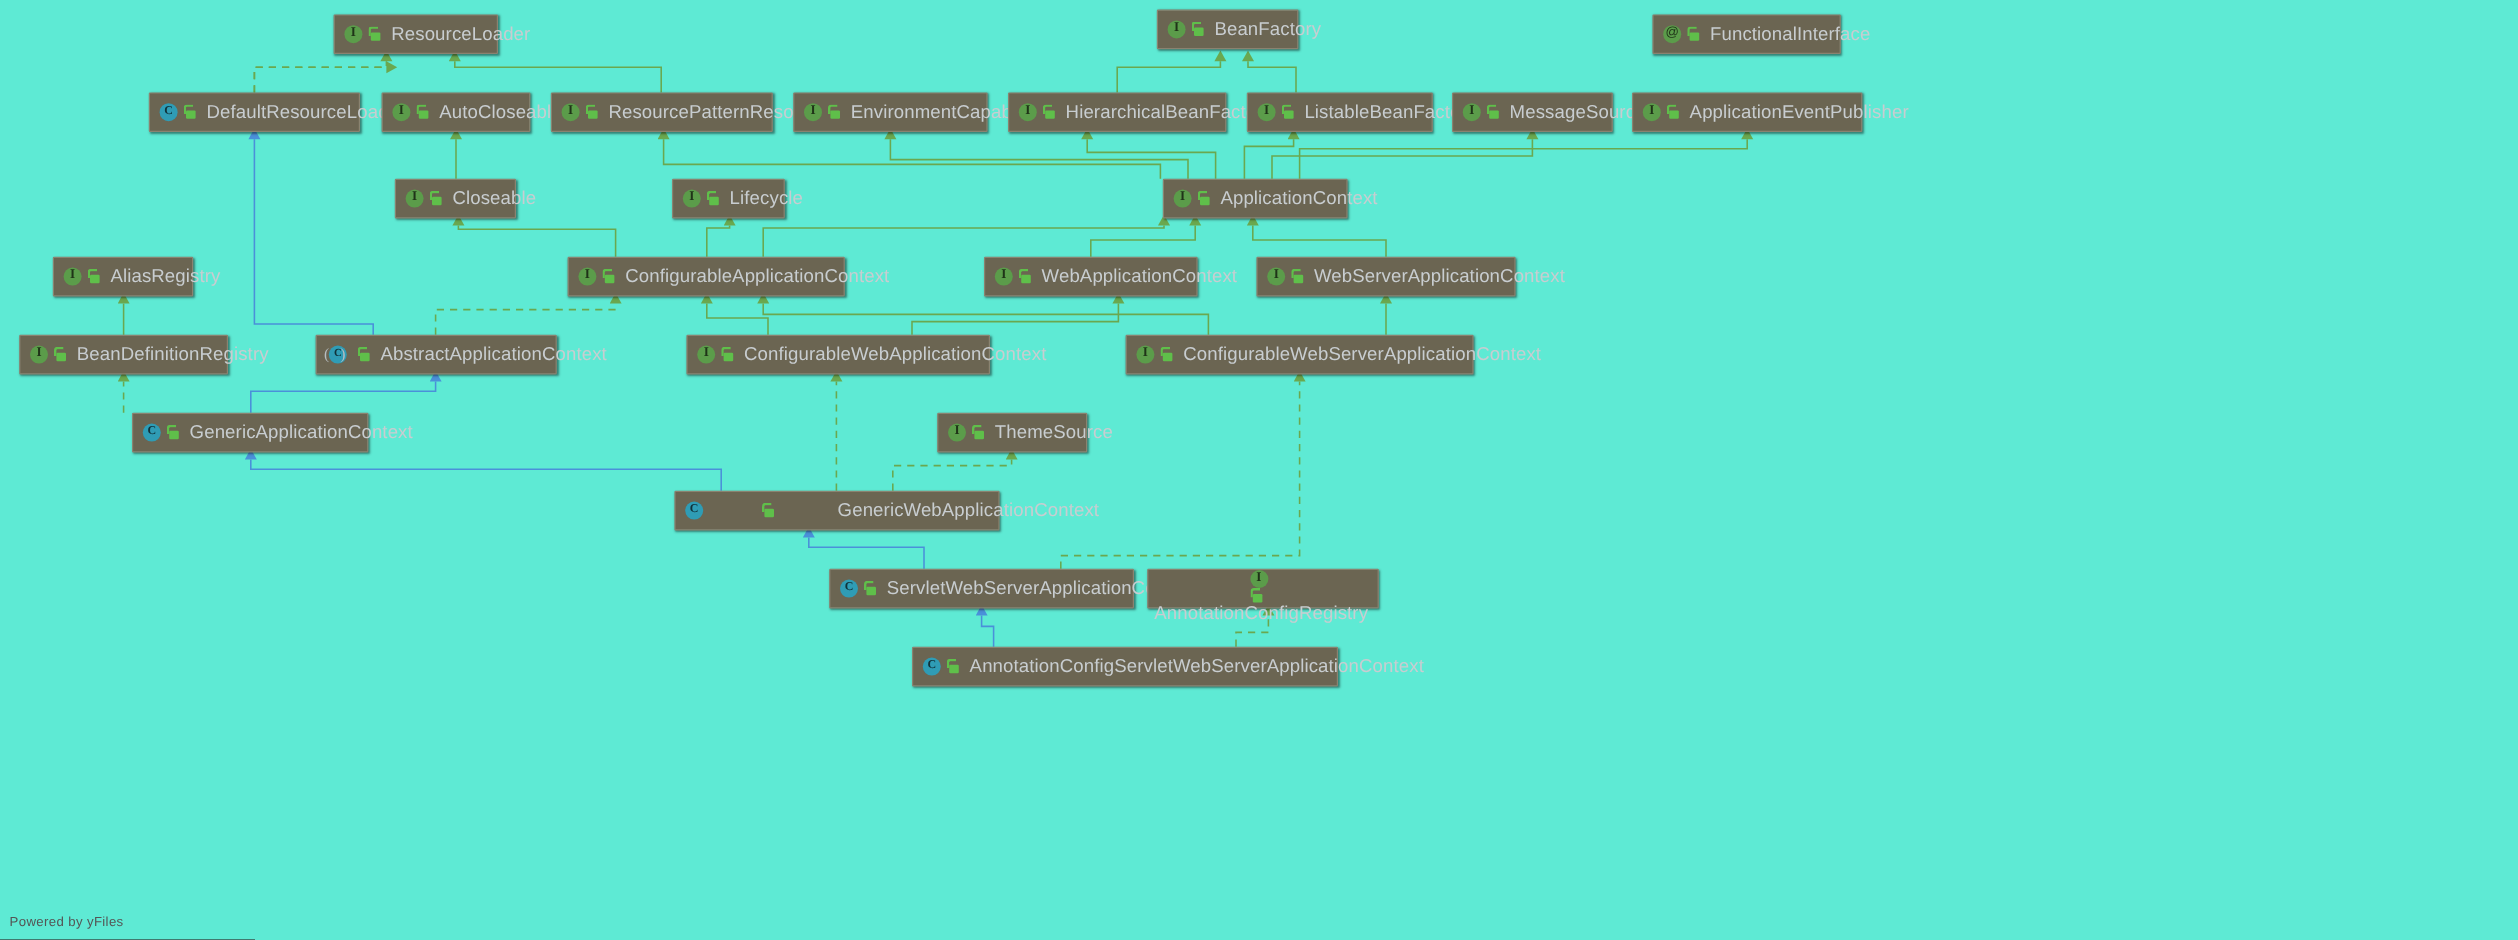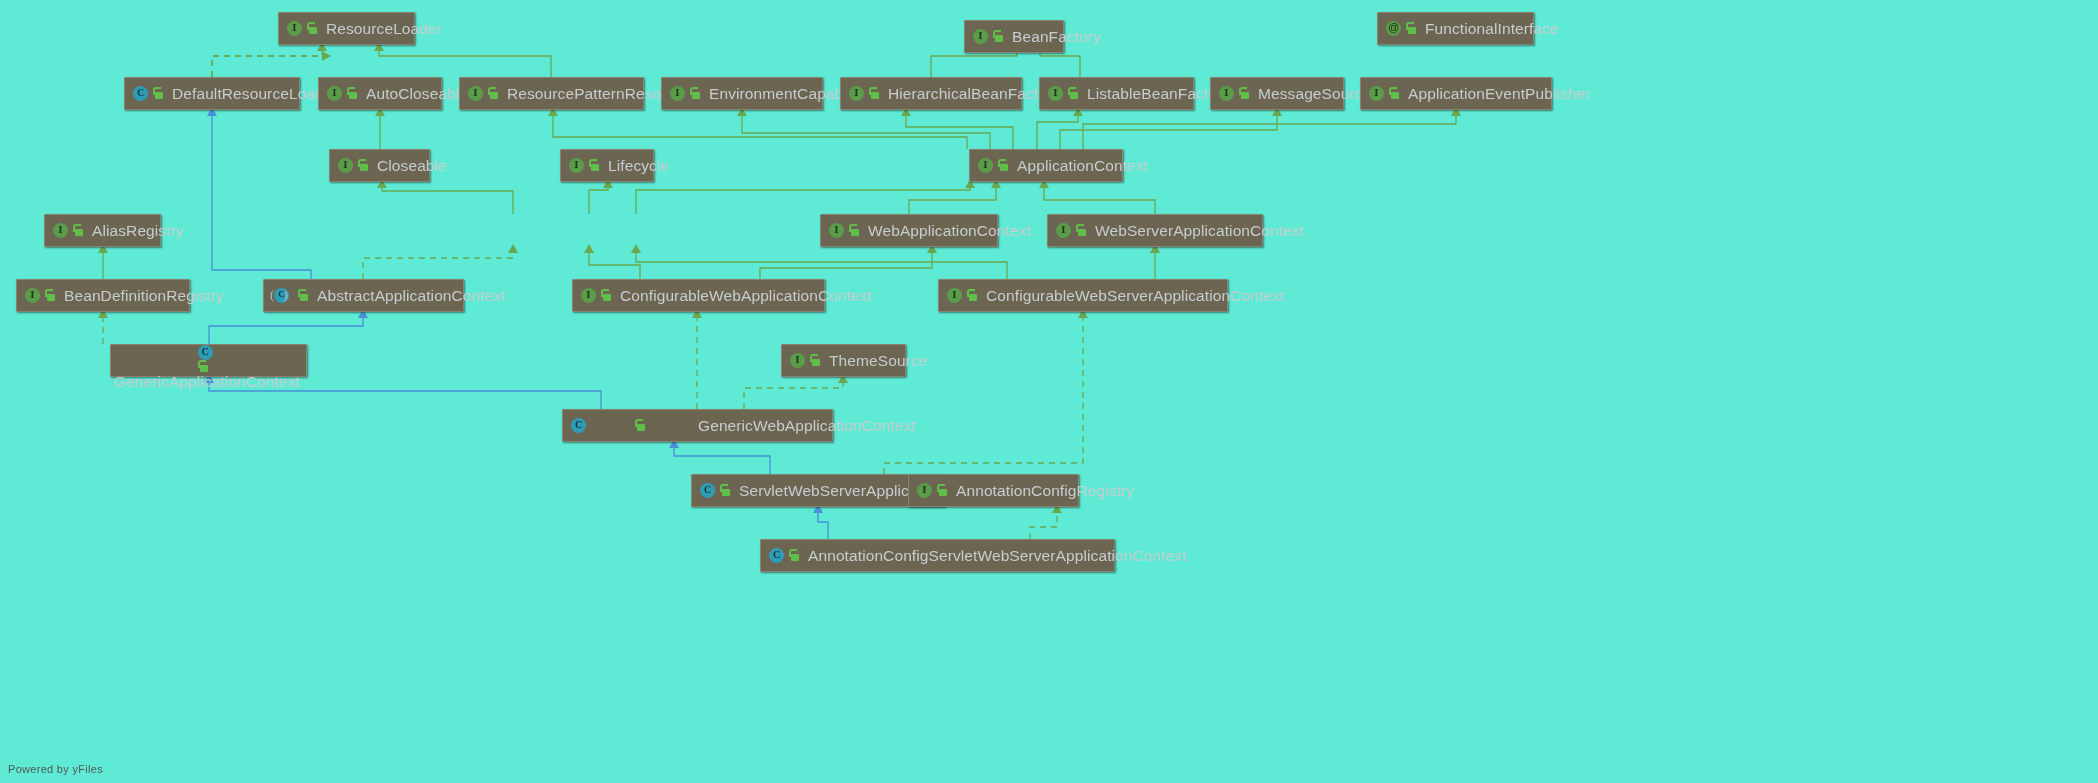--- a/index.html
+++ b/index.html
@@ -269,21 +269,21 @@
 
   <div class="node" style="left:278px; top:12px; width:137px;">
     <span class="type-icon ic-interface"></span>
     <span class="lock-icon">
         <span class="shackle"></span>
         <span class="body"></span>
       </span>
     <span class="node-label">ResourceLoader</span>
   </div>
 
-  <div class="node" style="left:964px; top:20px; width:100px;">
+  <div class="node" style="left:964px; top:8px; width:118px;">
     <span class="type-icon ic-interface"></span>
     <span class="lock-icon">
         <span class="shackle"></span>
         <span class="body"></span>
       </span>
     <span class="node-label">BeanFactory</span>
   </div>
 
   <div class="node" style="left:1377px; top:12px; width:157px;">
     <span class="type-icon ic-annotation"></span>
@@ -395,20 +395,28 @@
 
   <div class="node" style="left:44px; top:214px; width:117px;">
     <span class="type-icon ic-interface"></span>
     <span class="lock-icon">
         <span class="shackle"></span>
         <span class="body"></span>
       </span>
     <span class="node-label">AliasRegistry</span>
   </div>
 
+  <div class="node" style="left:473px; top:214px; width:231px;">
+    <span class="type-icon ic-interface"></span>
+    <span class="lock-icon">
+        <span class="shackle"></span>
+        <span class="body"></span>
+      </span>
+    <span class="node-label">ConfigurableApplicationContext</span>
+  </div>
 
   <div class="node" style="left:820px; top:214px; width:178px;">
     <span class="type-icon ic-interface"></span>
     <span class="lock-icon">
         <span class="shackle"></span>
         <span class="body"></span>
       </span>
     <span class="node-label">WebApplicationContext</span>
   </div>
 
@@ -450,21 +458,21 @@
 
   <div class="node" style="left:938px; top:279px; width:290px;">
     <span class="type-icon ic-interface"></span>
     <span class="lock-icon">
         <span class="shackle"></span>
         <span class="body"></span>
       </span>
     <span class="node-label">ConfigurableWebServerApplicationContext</span>
   </div>
 
-  <div class="node" style="left:110px; top:344px; width:197px;flex-direction:column;">
+  <div class="node" style="left:110px; top:344px; width:197px;">
     <span class="type-icon ic-class"></span>
     <span class="lock-icon">
         <span class="shackle"></span>
         <span class="body"></span>
       </span>
     <span class="node-label">GenericApplicationContext</span>
   </div>
 
   <div class="node" style="left:781px; top:344px; width:125px;">
     <span class="type-icon ic-interface"></span>
@@ -486,21 +494,21 @@
 
   <div class="node" style="left:691px; top:474px; width:254px;">
     <span class="type-icon ic-class"></span>
     <span class="lock-icon">
         <span class="shackle"></span>
         <span class="body"></span>
       </span>
     <span class="node-label">ServletWebServerApplicationContext</span>
   </div>
 
-  <div class="node" style="left:908px; top:474px; width:171px;">
+  <div class="node" style="left:956px; top:474px; width:193px;flex-direction:column;">
     <span class="type-icon ic-interface"></span>
     <span class="lock-icon">
         <span class="shackle"></span>
         <span class="body"></span>
       </span>
     <span class="node-label">AnnotationConfigRegistry</span>
   </div>
 
   <div class="node" style="left:760px; top:539px; width:355px;">
     <span class="type-icon ic-class"></span>

